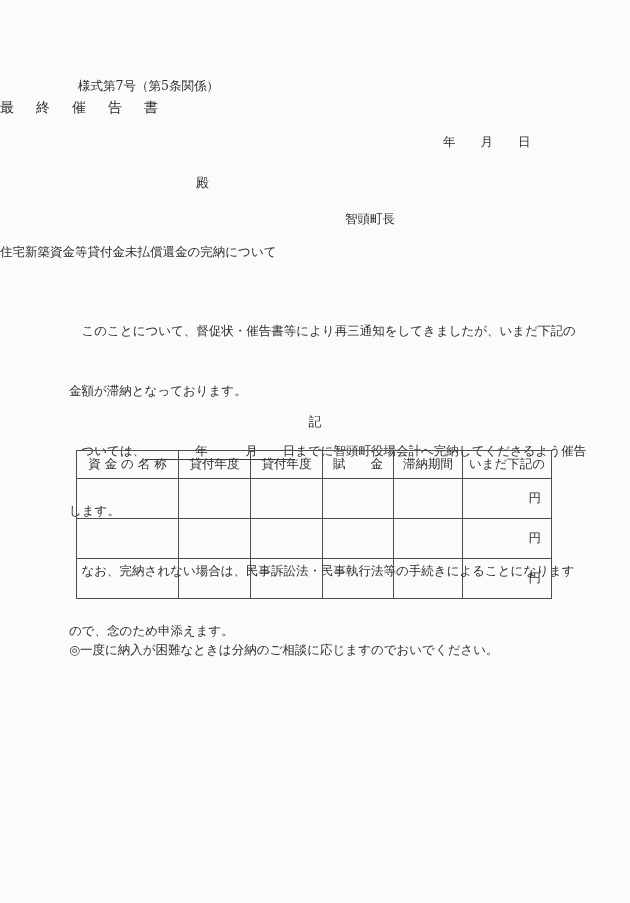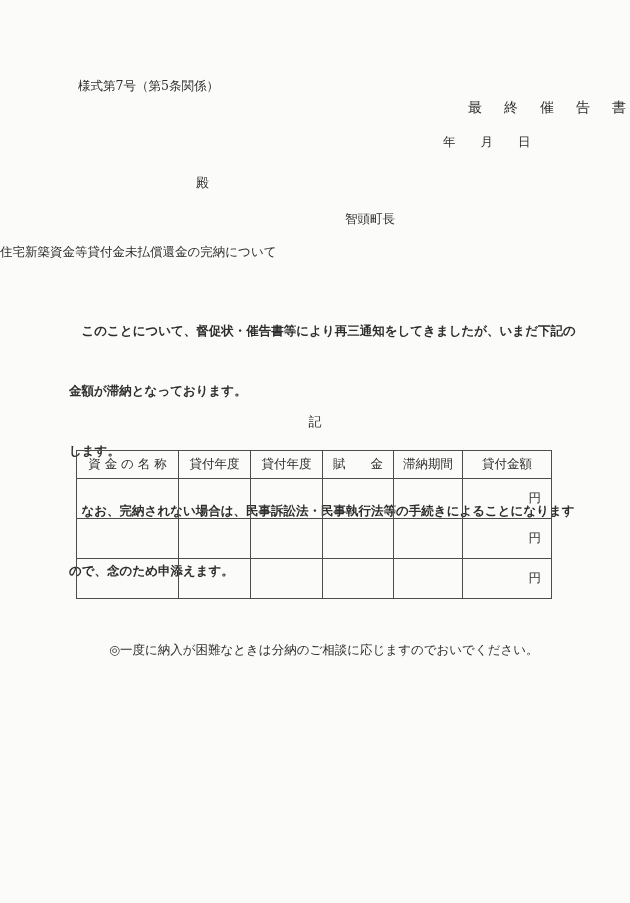--- a/index.html
+++ b/index.html
@@ -11,29 +11,29 @@
     margin: 0 auto;
     background: #fbfbfa;
     color: #2e2e2e;
     font-family: "DejaVu Serif", "Liberation Serif", serif;
     font-size: 12.5px;
     overflow: hidden;
   }
   .abs { position: absolute; white-space: pre; }
 
   .form-number   { left: 78px;  top: 78px; }
-  .doc-title     { left: 0; right: 0; top: 99px; text-align: right;
+  .doc-title     { left: 0; right: 0; top: 99px; text-align: left;
                    font-size: 14px; letter-spacing: 4px; white-space: pre; }
   .date-line     { left: 443px; top: 134px; }
   .addressee     { left: 196px; top: 174px; font-size: 13px; }
   .sender        { left: 345px; top: 211px; text-align: right; }
   .subject       { left: 0; right: 0; top: 244px; white-space: pre; }
 
   .body-block    { left: 69px;  top: 281px; right: 55px; line-height: 20px; }
-  .body-line     { white-space: pre; font-weight: bold; }
+  .body-line     { white-space: pre; }
   .blank-underline {
     border-bottom: 1.5px solid #3c3c3c;
     white-space: pre;
     display: inline-block;
     line-height: 17px;
   }
 
   .record-marker { left: 0; right: 0; top: 413px; text-align: center; font-size: 13px; }
 
   .arrears-table {
@@ -49,21 +49,21 @@
     border: 1px solid #4d4d4d;
     font-weight: normal;
     padding: 0;
     white-space: pre;
   }
   .arrears-table th { height: 27px; text-align: center; vertical-align: middle; }
   .arrears-table td { height: 39px; }
   .arrears-table td.yen-cell { text-align: right; vertical-align: middle; padding-right: 10px; }
 
   .footnotes { left: 69px; top: 600px; line-height: 20px; }
-  .footnote  { white-space: pre; margin-left: 40px; }
+  .footnote  { white-space: pre; }
 </style>
 </head>
 <body>
 
 <div class="page">
 
   <div class="abs form-number">様式第7号（第5条関係）</div>
 
   <div class="abs doc-title">最　終　催　告　書</div>
 
@@ -71,20 +71,21 @@
 
   <div class="abs addressee">殿</div>
 
   <div class="abs sender">智頭町長</div>
 
   <div class="abs subject">住宅新築資金等貸付金未払償還金の完納について</div>
 
   <div class="abs body-block">
     <div class="body-line">　このことについて、督促状・催告書等により再三通知をしてきましたが、いまだ下記の</div>
     <div class="body-line">金額が滞納となっております。</div>
+    <div class="body-line"><span>　ついては、</span><span class="blank-underline">　　　　年　　　月　　日</span><span>までに智頭町役場会計へ完納してくださるよう催告</span></div>
     <div class="body-line">します。</div>
     <div class="body-line">　なお、完納されない場合は、民事訴訟法・民事執行法等の手続きによることになります</div>
     <div class="body-line">ので、念のため申添えます。</div>
   </div>
 
   <div class="abs record-marker">記</div>
 
   <table class="arrears-table">
     <colgroup>
       <col style="width:102px">
@@ -94,21 +95,21 @@
         <col style="width:69px">
         <col style="width:89px">
     </colgroup>
     <thead>
       <tr>
         <th>資 金 の 名 称</th>
         <th>貸付年度</th>
         <th>貸付年度</th>
         <th>賦　　金</th>
         <th>滞納期間</th>
-        <th>貸付金額</th>
+        <th>いまだ下記の</th>
       </tr>
     </thead>
     <tbody>
       <tr>
         <td></td>
         <td></td>
         <td></td>
         <td></td>
         <td></td>
         <td class="yen-cell">円</td>

